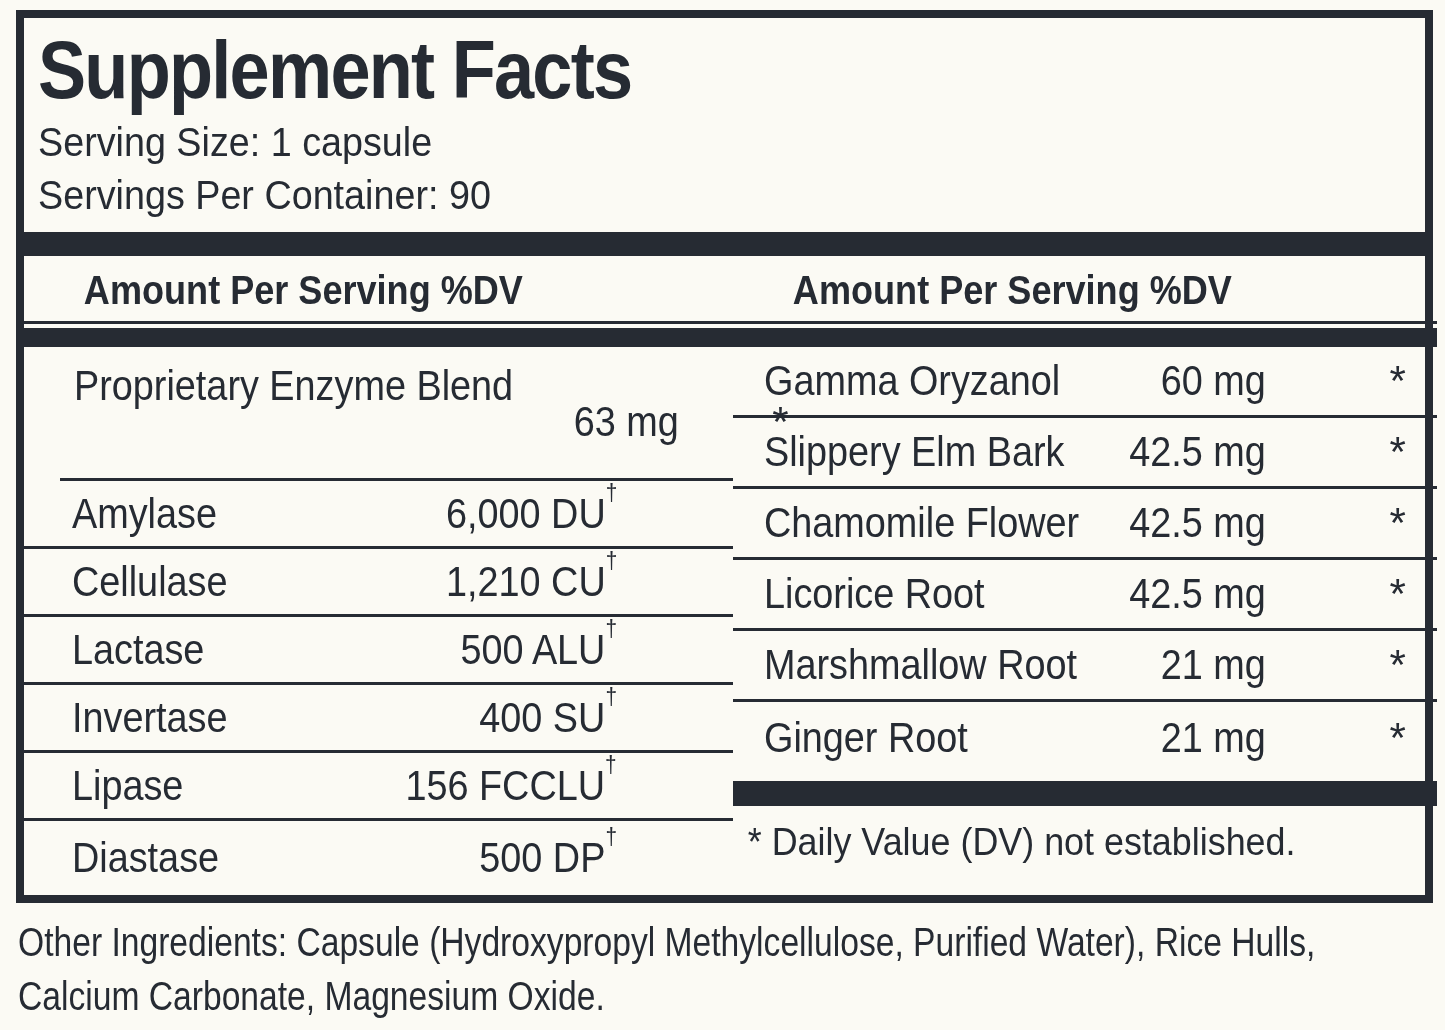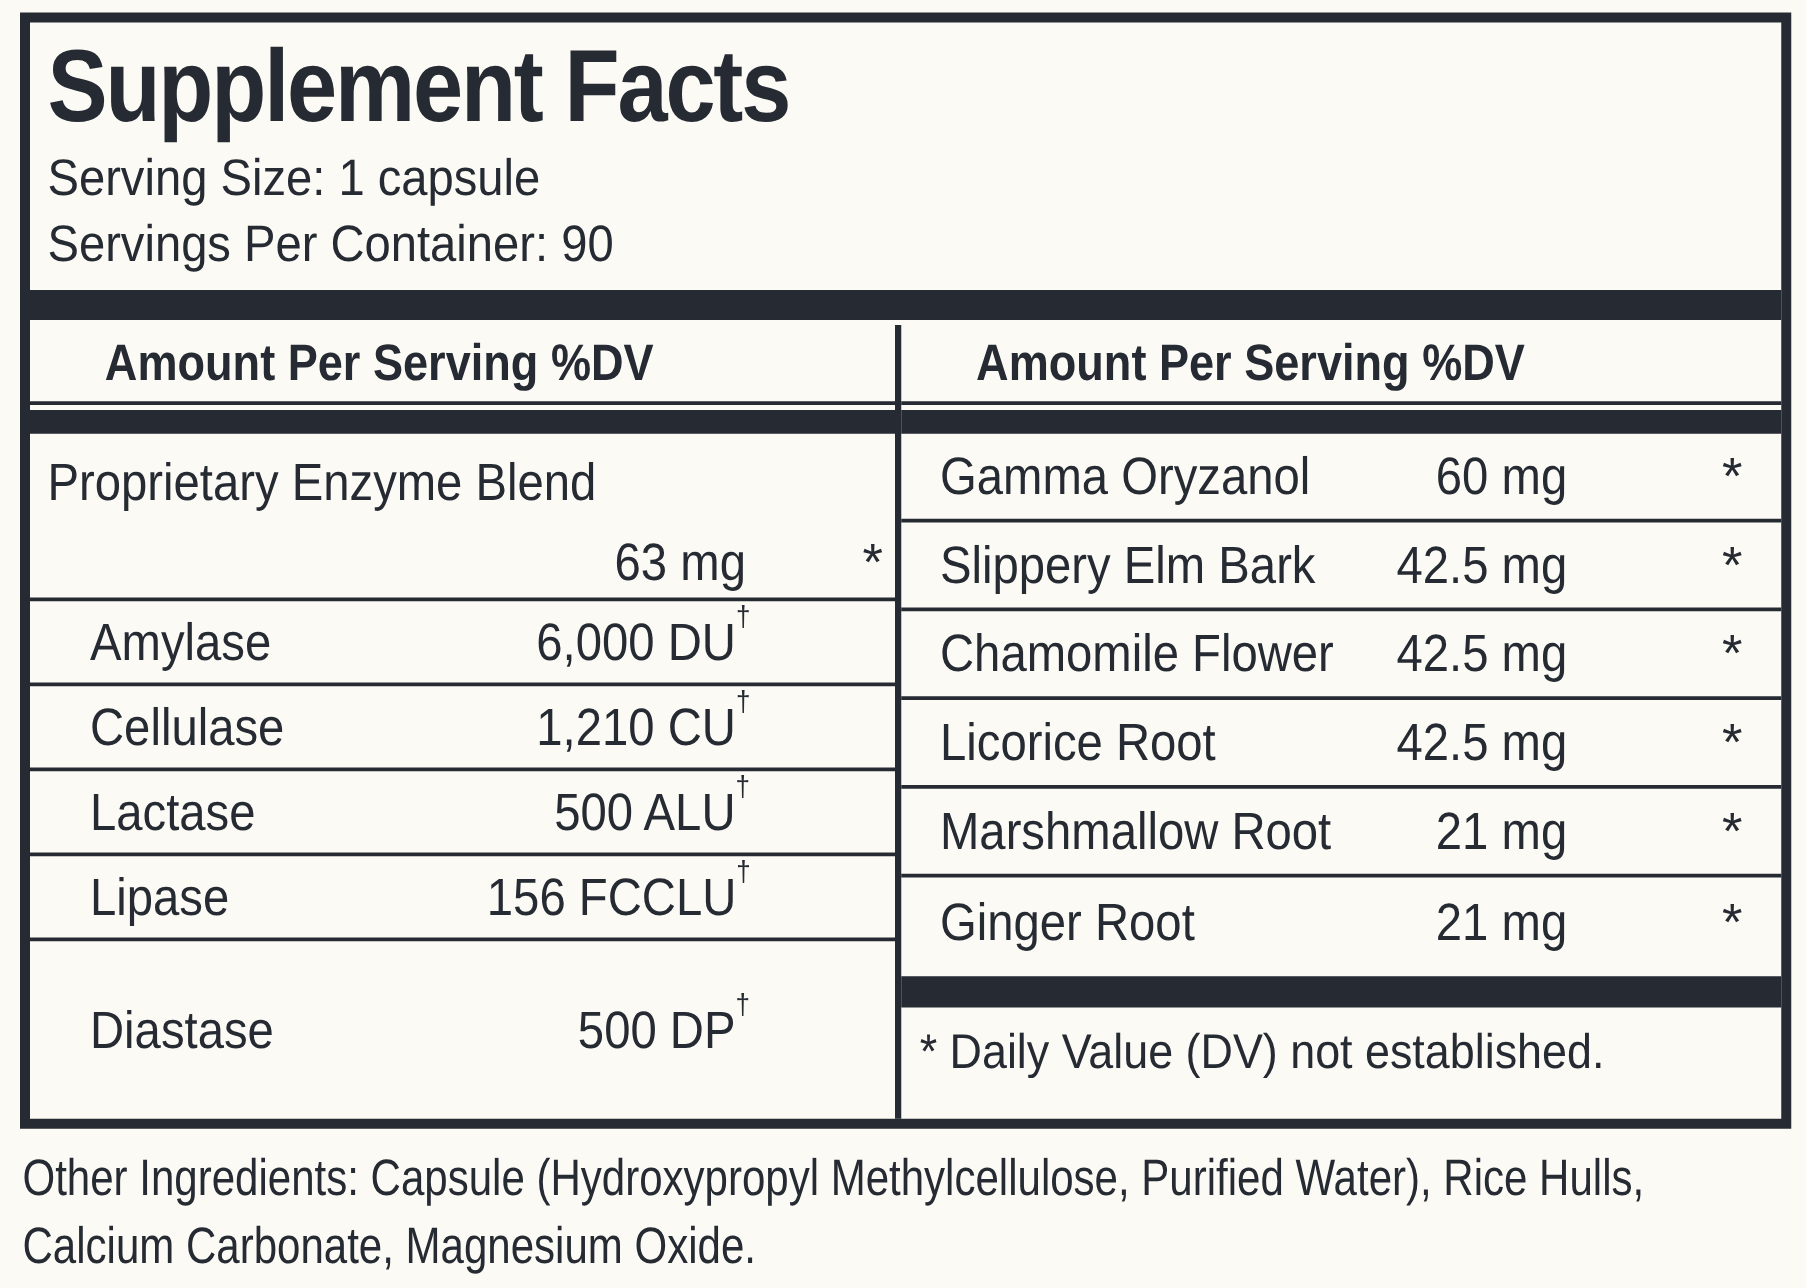--- a/index.html
+++ b/index.html
@@ -47,22 +47,22 @@
     border-bottom:3px solid var(--ink, #262b33);
     font-size:42px; flex:none;
   }
   .name { flex:1; white-space:nowrap; transform:scaleX(0.9); transform-origin:left center; }
   .amt  { white-space:nowrap; transform:scaleX(0.9); transform-origin:right center; }
   .dag  { font-size:55%; position:relative; top:-0.5em; line-height:0; }
   .col-left .row.sub-row { height:68px; padding:0 21px 0 48px; }
   .col-left .row.sub-row .dv { width:95px; text-align:right; }
   .col-left .row:last-child { border-bottom:none; flex:1; }
   .row.blend {
-    height:134px; flex-direction:column; align-items:stretch;
-    justify-content:flex-start; padding:10px 10px 0 14px;
+    height:134px; align-items:stretch;
+    justify-content:flex-start; padding:10px 10px 0 14px;margin-left:36px;
   }
   .row.blend .name { flex:none; line-height:58px; }
   .blend-amt-line { display:flex; justify-content:flex-end; align-items:center; margin-top:8px; line-height:54px; }
   .row.blend .dv { width:110px; text-align:right; }
   .col-right .row { height:71px; padding:0 31px; }
   .col-right .row .dv { width:140px; text-align:right; }
   .col-right .row.last { border-bottom:none; }
   .foot-bar { height:25px; margin-top:8px; flex:none; }
   .footnote {
     padding:14px 0 0 16px;
@@ -104,20 +104,25 @@
         <span class="dv"></span>
       </div>
       <div class="row sub-row">
         <span class="name">Cellulase</span>
         <span class="amt"><span>1,210 CU</span><sup class="dag">†</sup></span>
         <span class="dv"></span>
       </div>
       <div class="row sub-row">
         <span class="name">Lactase</span>
         <span class="amt"><span>500 ALU</span><sup class="dag">†</sup></span>
+        <span class="dv"></span>
+      </div>
+      <div class="row sub-row">
+        <span class="name">Invertase</span>
+        <span class="amt"><span>400 SU</span><sup class="dag">†</sup></span>
         <span class="dv"></span>
       </div>
       <div class="row sub-row">
         <span class="name">Lipase</span>
         <span class="amt"><span>156 FCCLU</span><sup class="dag">†</sup></span>
         <span class="dv"></span>
       </div>
       <div class="row sub-row">
         <span class="name">Diastase</span>
         <span class="amt"><span>500 DP</span><sup class="dag">†</sup></span>

